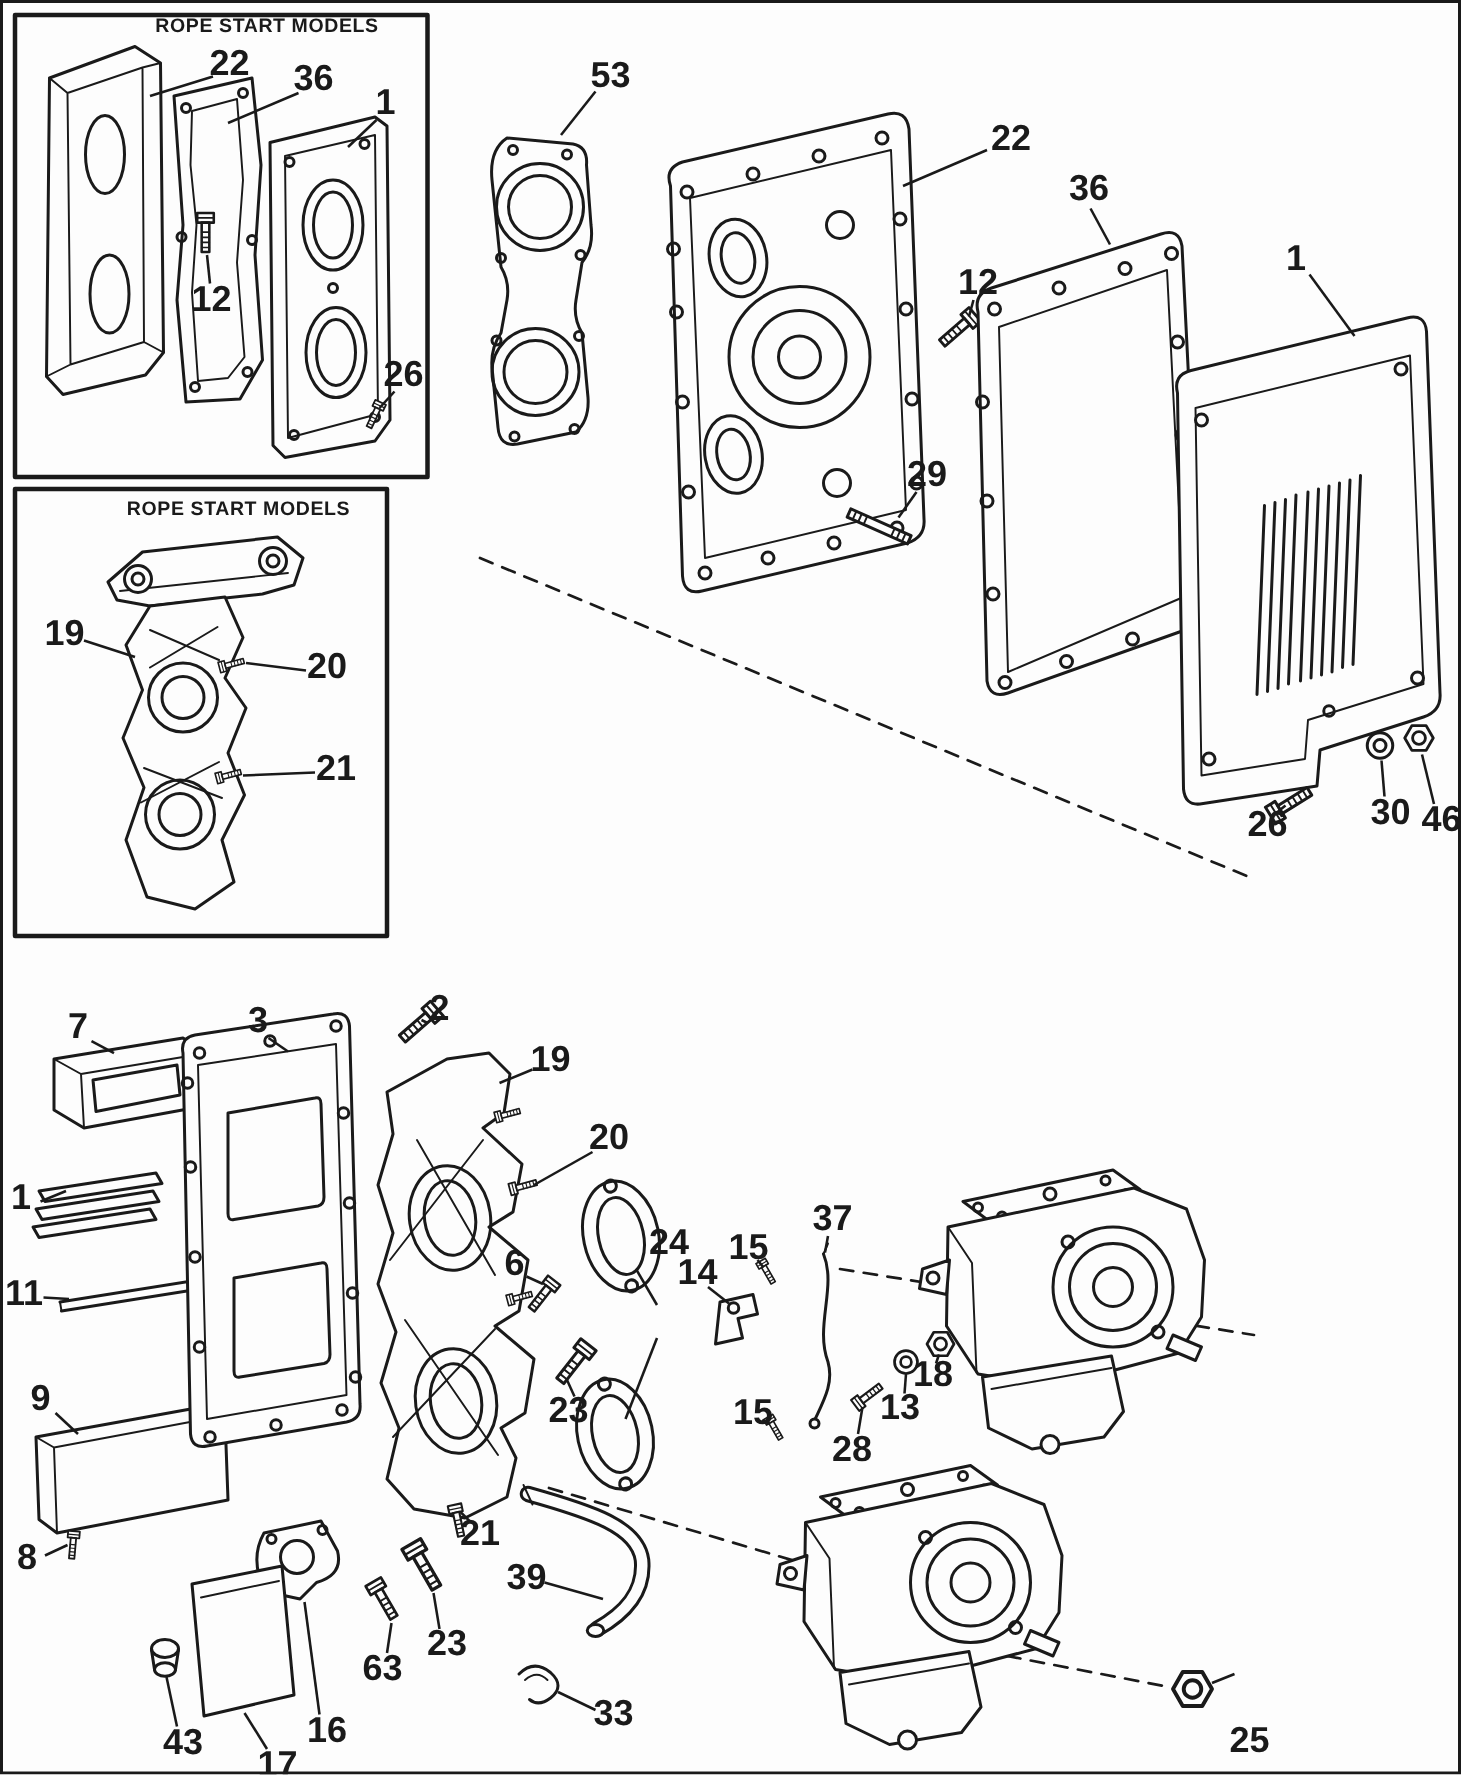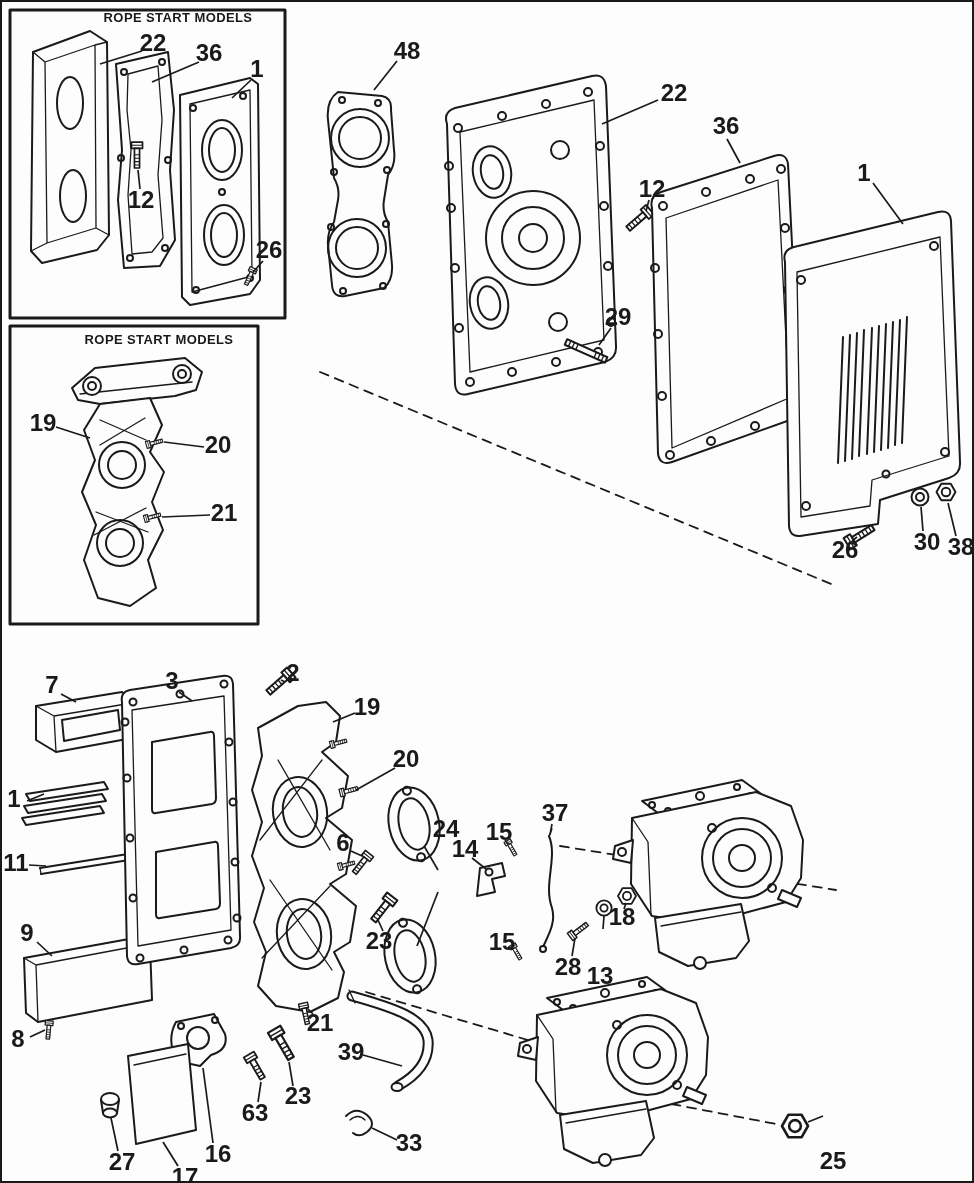--- a/index.html
+++ b/index.html
@@ -461,51 +461,51 @@
 
   <div id="callouts">
       <div class="callout" style="left: 153px; top: 43px;">22</div>
       <div class="callout" style="left: 209px; top: 53px;">36</div>
       <div class="callout" style="left: 257px; top: 69px;">1</div>
       <div class="callout" style="left: 141px; top: 200px;">12</div>
       <div class="callout" style="left: 269px; top: 250px;">26</div>
       <div class="callout" style="left: 43px; top: 423px;">19</div>
       <div class="callout" style="left: 218px; top: 445px;">20</div>
       <div class="callout" style="left: 224px; top: 513px;">21</div>
-      <div class="callout" style="left: 407px; top: 51px;">48</div>
+      <div class="callout" style="left: 407px; top: 51px;">53</div>
       <div class="callout" style="left: 674px; top: 93px;">22</div>
       <div class="callout" style="left: 726px; top: 126px;">36</div>
       <div class="callout" style="left: 652px; top: 189px;">12</div>
       <div class="callout" style="left: 864px; top: 173px;">1</div>
       <div class="callout" style="left: 618px; top: 317px;">29</div>
       <div class="callout" style="left: 845px; top: 550px;">26</div>
       <div class="callout" style="left: 927px; top: 542px;">30</div>
-      <div class="callout" style="left: 961px; top: 547px;">38</div>
+      <div class="callout" style="left: 961px; top: 547px;">46</div>
       <div class="callout" style="left: 52px; top: 685px;">7</div>
       <div class="callout" style="left: 172px; top: 681px;">3</div>
       <div class="callout" style="left: 293px; top: 673px;">2</div>
       <div class="callout" style="left: 367px; top: 707px;">19</div>
       <div class="callout" style="left: 406px; top: 759px;">20</div>
       <div class="callout" style="left: 14px; top: 799px;">1</div>
       <div class="callout" style="left: 16px; top: 863px;">11</div>
       <div class="callout" style="left: 27px; top: 933px;">9</div>
       <div class="callout" style="left: 18px; top: 1039px;">8</div>
       <div class="callout" style="left: 343px; top: 843px;">6</div>
       <div class="callout" style="left: 446px; top: 829px;">24</div>
       <div class="callout" style="left: 465px; top: 849px;">14</div>
       <div class="callout" style="left: 499px; top: 832px;">15</div>
       <div class="callout" style="left: 555px; top: 813px;">37</div>
       <div class="callout" style="left: 379px; top: 941px;">23</div>
       <div class="callout" style="left: 502px; top: 942px;">15</div>
       <div class="callout" style="left: 622px; top: 917px;">18</div>
-      <div class="callout" style="left: 600px; top: 976px; text-align: center;">13</div>
+      <div class="callout" style="left: 600px; top: 939px; text-align: center;">13</div>
       <div class="callout" style="left: 568px; top: 967px;">28</div>
       <div class="callout" style="left: 320px; top: 1023px;">21</div>
       <div class="callout" style="left: 351px; top: 1052px; text-align: right;">39</div>
-      <div class="callout" style="left: 122px; top: 1162px;">27</div>
+      <div class="callout" style="left: 122px; top: 1162px;">43</div>
       <div class="callout" style="left: 185px; top: 1177px;">17</div>
       <div class="callout" style="left: 218px; top: 1154px;">16</div>
       <div class="callout" style="left: 255px; top: 1113px;">63</div>
       <div class="callout" style="left: 298px; top: 1096px;">23</div>
       <div class="callout" style="left: 409px; top: 1143px;">33</div>
       <div class="callout" style="left: 833px; top: 1161px;">25</div>
     </div>
 
   <div class="inset-title" style="left:156px; top:17px;">ROPE START MODELS</div>
   <div class="inset-title" style="left:137px; top:339px;">ROPE START MODELS</div>

